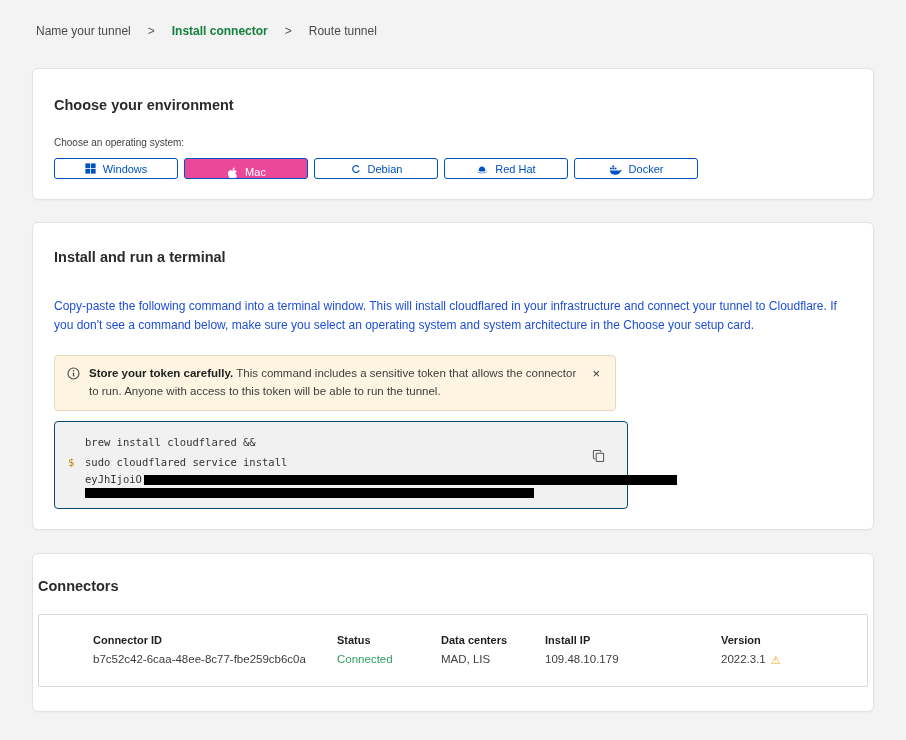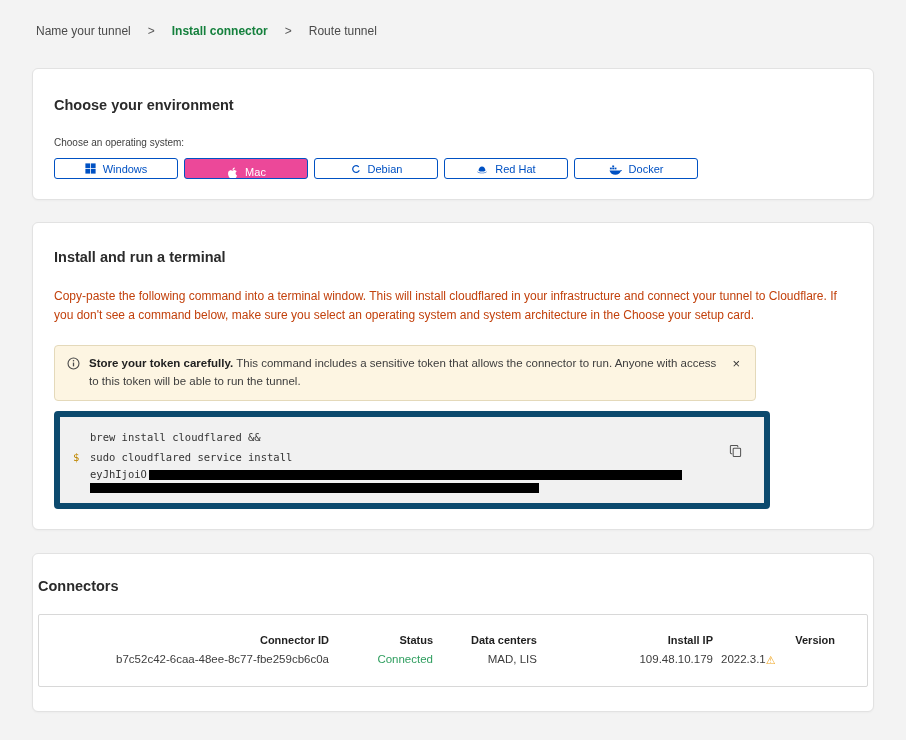--- a/index.html
+++ b/index.html
@@ -28,55 +28,55 @@
     display: flex; align-items: center; justify-content: center; gap: 7px;
     width: 124px; height: 21px;
     border: 1px solid #0051c3; border-radius: 3px;
     background: #fff; color: #0051c3;
     font-size: 11px; font-family: inherit; cursor: pointer;
   }
   .os-btn.selected { background: #ec4899; color: #fff; align-items: flex-end; }
   .os-btn svg { flex: none; display: block; }
 
   .card-install { margin-top: 22px; padding: 26px 21px 20px; }
-  .desc { margin-top: 22px; font-size: 12px; line-height: 1.6; color: #c2410c; max-width: 800px; }
+  .desc { margin-top: 32px; font-size: 12px; line-height: 1.6; color: #1d4ed8; max-width: 800px; }
 
   .warning {
-    margin-top: 20px; width: 702px;
+    margin-top: 20px; width: 562px;
     background: #fdf5e2; border: 1px solid #e4d9ba; border-radius: 4px;
     padding: 9px 12px; display: flex; gap: 9px;
     font-size: 11.5px; line-height: 1.55; color: #3d3d3d;
   }
   .warning .winfo { flex: none; margin-top: 2px; color: #4a4a4a; }
   .warning .wtext { flex: 1; }
   .warning .wtext b { color: #222; margin-right: 3px; }
   .warning .close { flex: none; align-self: flex-start; font-size: 13px; line-height: 1; color: #333; cursor: pointer; padding: 2px 3px; }
 
   .codeblock {
     position: relative;
-    margin-top: 10px; width: 716px;
-    background: #f1f1f1; border: 6px solid #0c4a6e; border-radius: 4px;
+    margin-top: 10px; width: 574px;
+    background: #f1f1f1; border: 1px solid #0c4a6e; border-radius: 4px;
     padding: 10px 16px 10px 13px;
     font-family: "DejaVu Sans Mono", monospace; font-size: 10.5px; color: #333;
   }
   .code-line { display: flex; line-height: 1.95; }
   .gutter { width: 17px; flex: none; color: #bf8700; }
   .token-line { display: flex; align-items: center; line-height: 1.25; text-align: center; }
   .bar { background: #000; height: 10px; flex: none; }
   .bar1 { width: 533px; margin-left: 2px; }
   .bar2 { width: 449px; margin-top: 2px; }
   .copy-btn { position: absolute; top: 27px; right: 22px; color: #555; cursor: pointer; }
 
   .card-connectors { margin-top: 23px; padding: 24px 5px 24px; }
   .ctable { margin-top: 20px; border: 1px solid #d8d8d8; border-radius: 2px; background: #fff; }
-  .thead, .trow { display: grid; grid-template-columns: 244px 104px 104px 176px 1fr; padding: 0 24px 0 54px; text-align: right; }
+  .thead, .trow { display: grid; grid-template-columns: 244px 104px 104px 176px 1fr; padding: 0 24px 0 54px; }
   .th { font-size: 11px; font-weight: bold; color: #1f1f1f; padding: 19px 8px 4px 0; }
   .td { font-size: 11.5px; color: #3d3d3d; padding: 3px 8px 19px 0; }
   .status { color: #2f9e5f; }
-  .version { display: flex; align-items: flex-start; }
+  .version { display: flex; align-items: flex-start; gap: 5px; }
   .warn-tri { color: #f0a623; font-size: 11px; line-height: 1.3; }
 
   .next-btn {
     margin: 30px 0 0 32px; width: 65px; height: 28px;
     background: #0051c3; color: #fff; border: none; border-radius: 4px;
     font-size: 12px; font-family: inherit; cursor: pointer;
   }
 </style>
 </head>
 <body>

